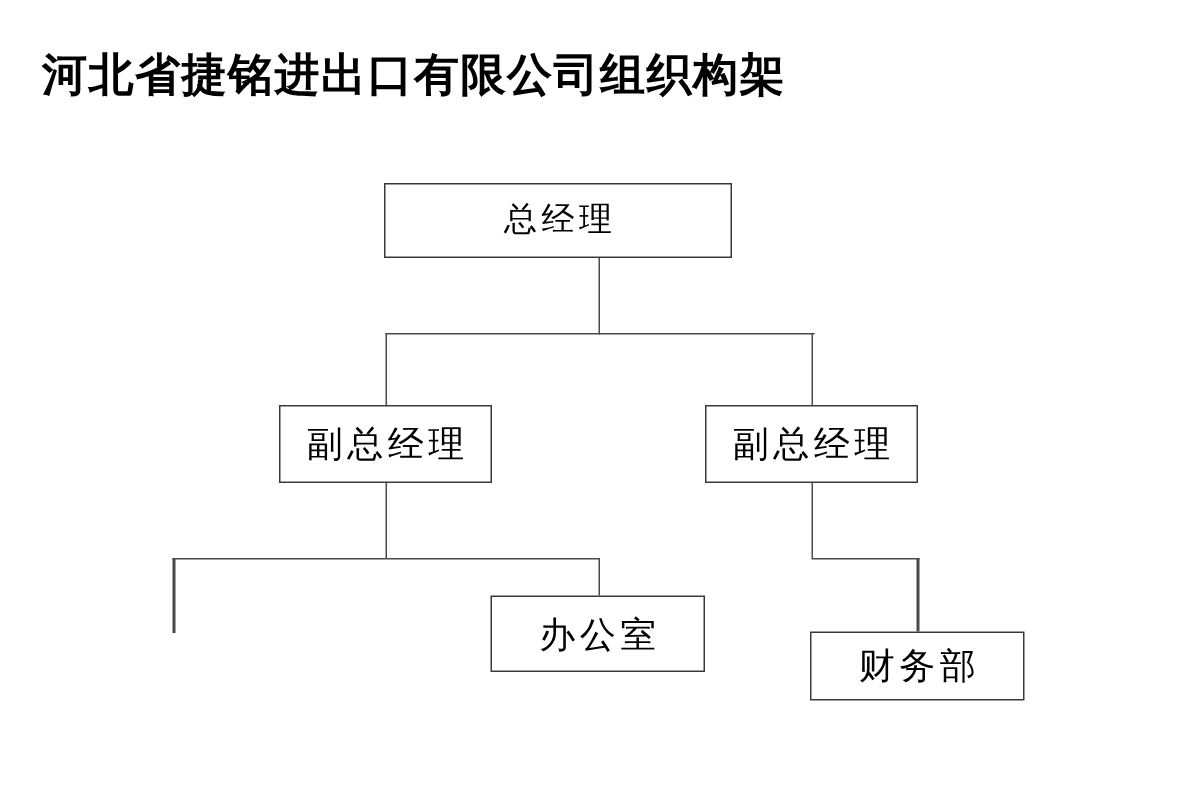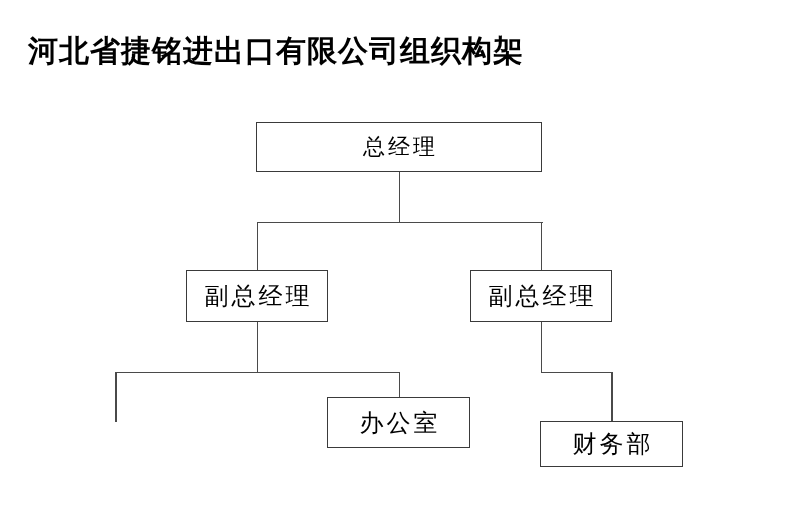--- a/index.html
+++ b/index.html
@@ -52,21 +52,21 @@
     z-index: 3;
   }
   .node-label {
     font-size: 24px;
     letter-spacing: 3px;
     text-indent: 3px;
     line-height: 1;
     white-space: nowrap;
   }
 
-  .node-ceo      { left: 256px; top: 122px; width: 286px; height: 50px; }
+  .node-ceo      { left: 256px; top: 122px; width: 232px; height: 50px; }
   .node-ceo .node-label { font-size: 22px; }
 
   .node-vp-left  { left: 186px; top: 270px; width: 142px; height: 52px; }
   .node-vp-right { left: 470px; top: 270px; width: 142px; height: 52px; }
 
   .node-dept-1   { left: 44px;  top: 421px; width: 143px; height: 51px; }
   .node-dept-2   { left: 327px; top: 397px; width: 143px; height: 51px; }
   .node-dept-3   { left: 540px; top: 421px; width: 143px; height: 46px; }
 
   

